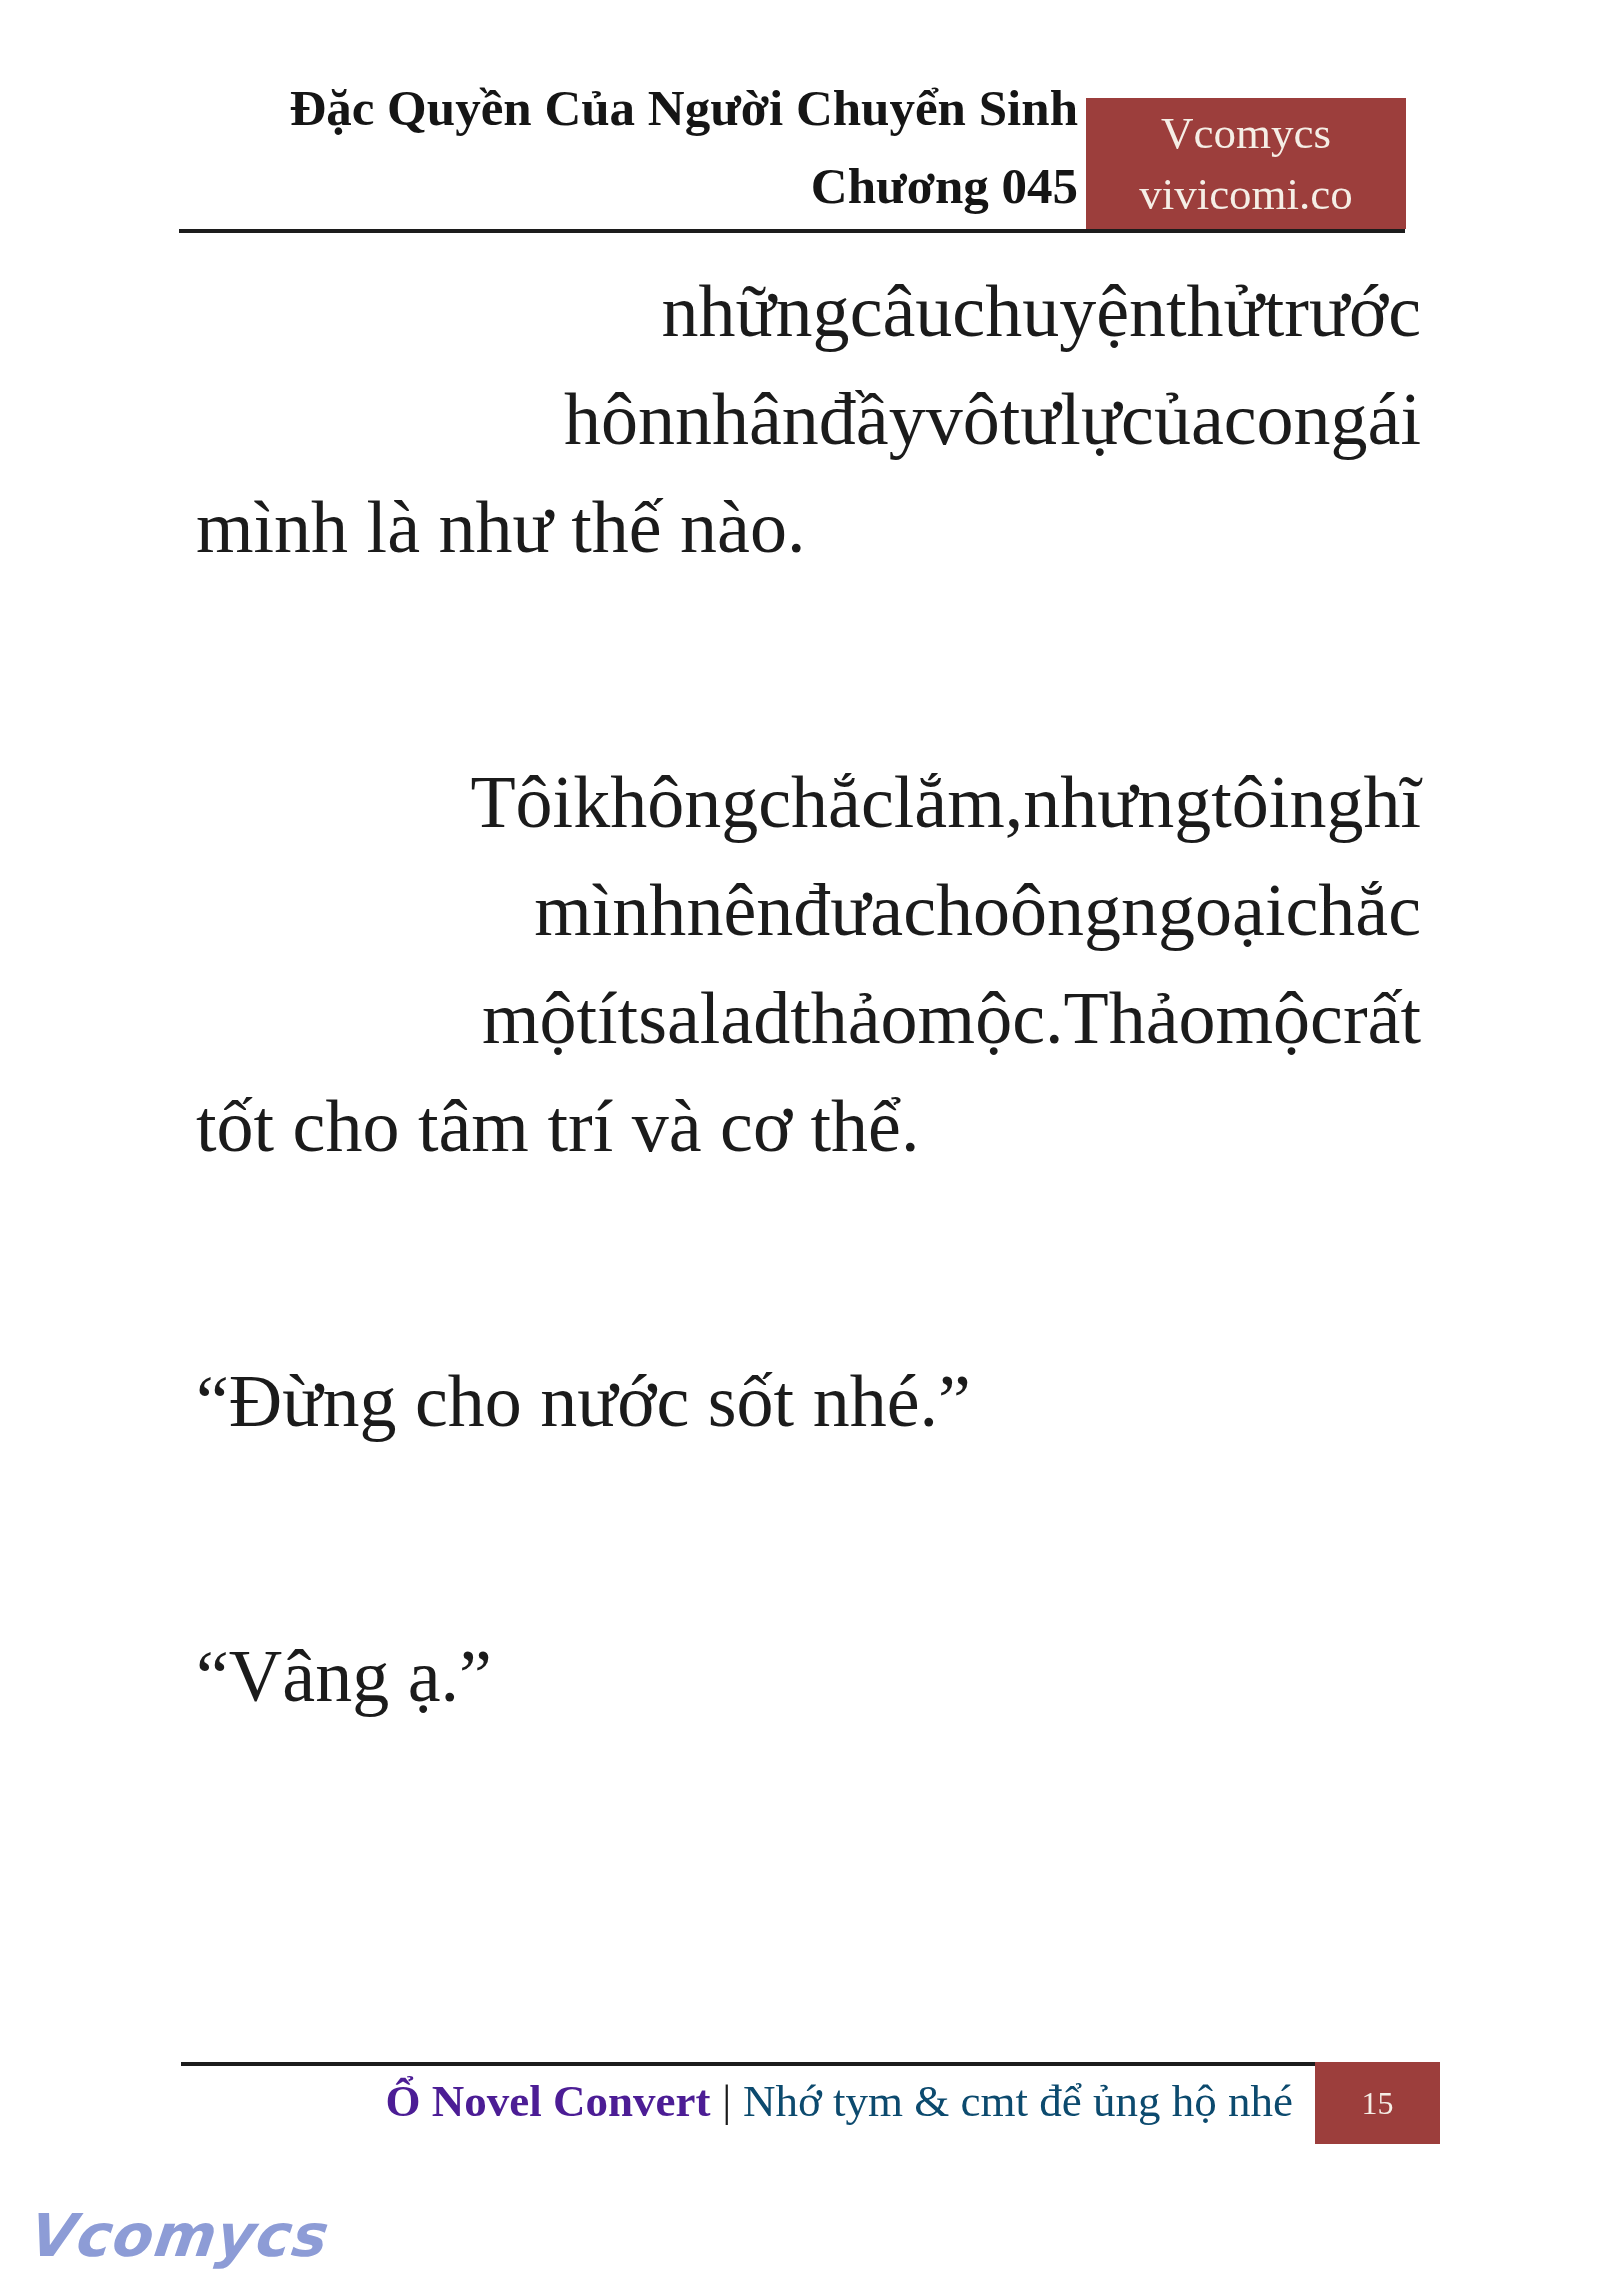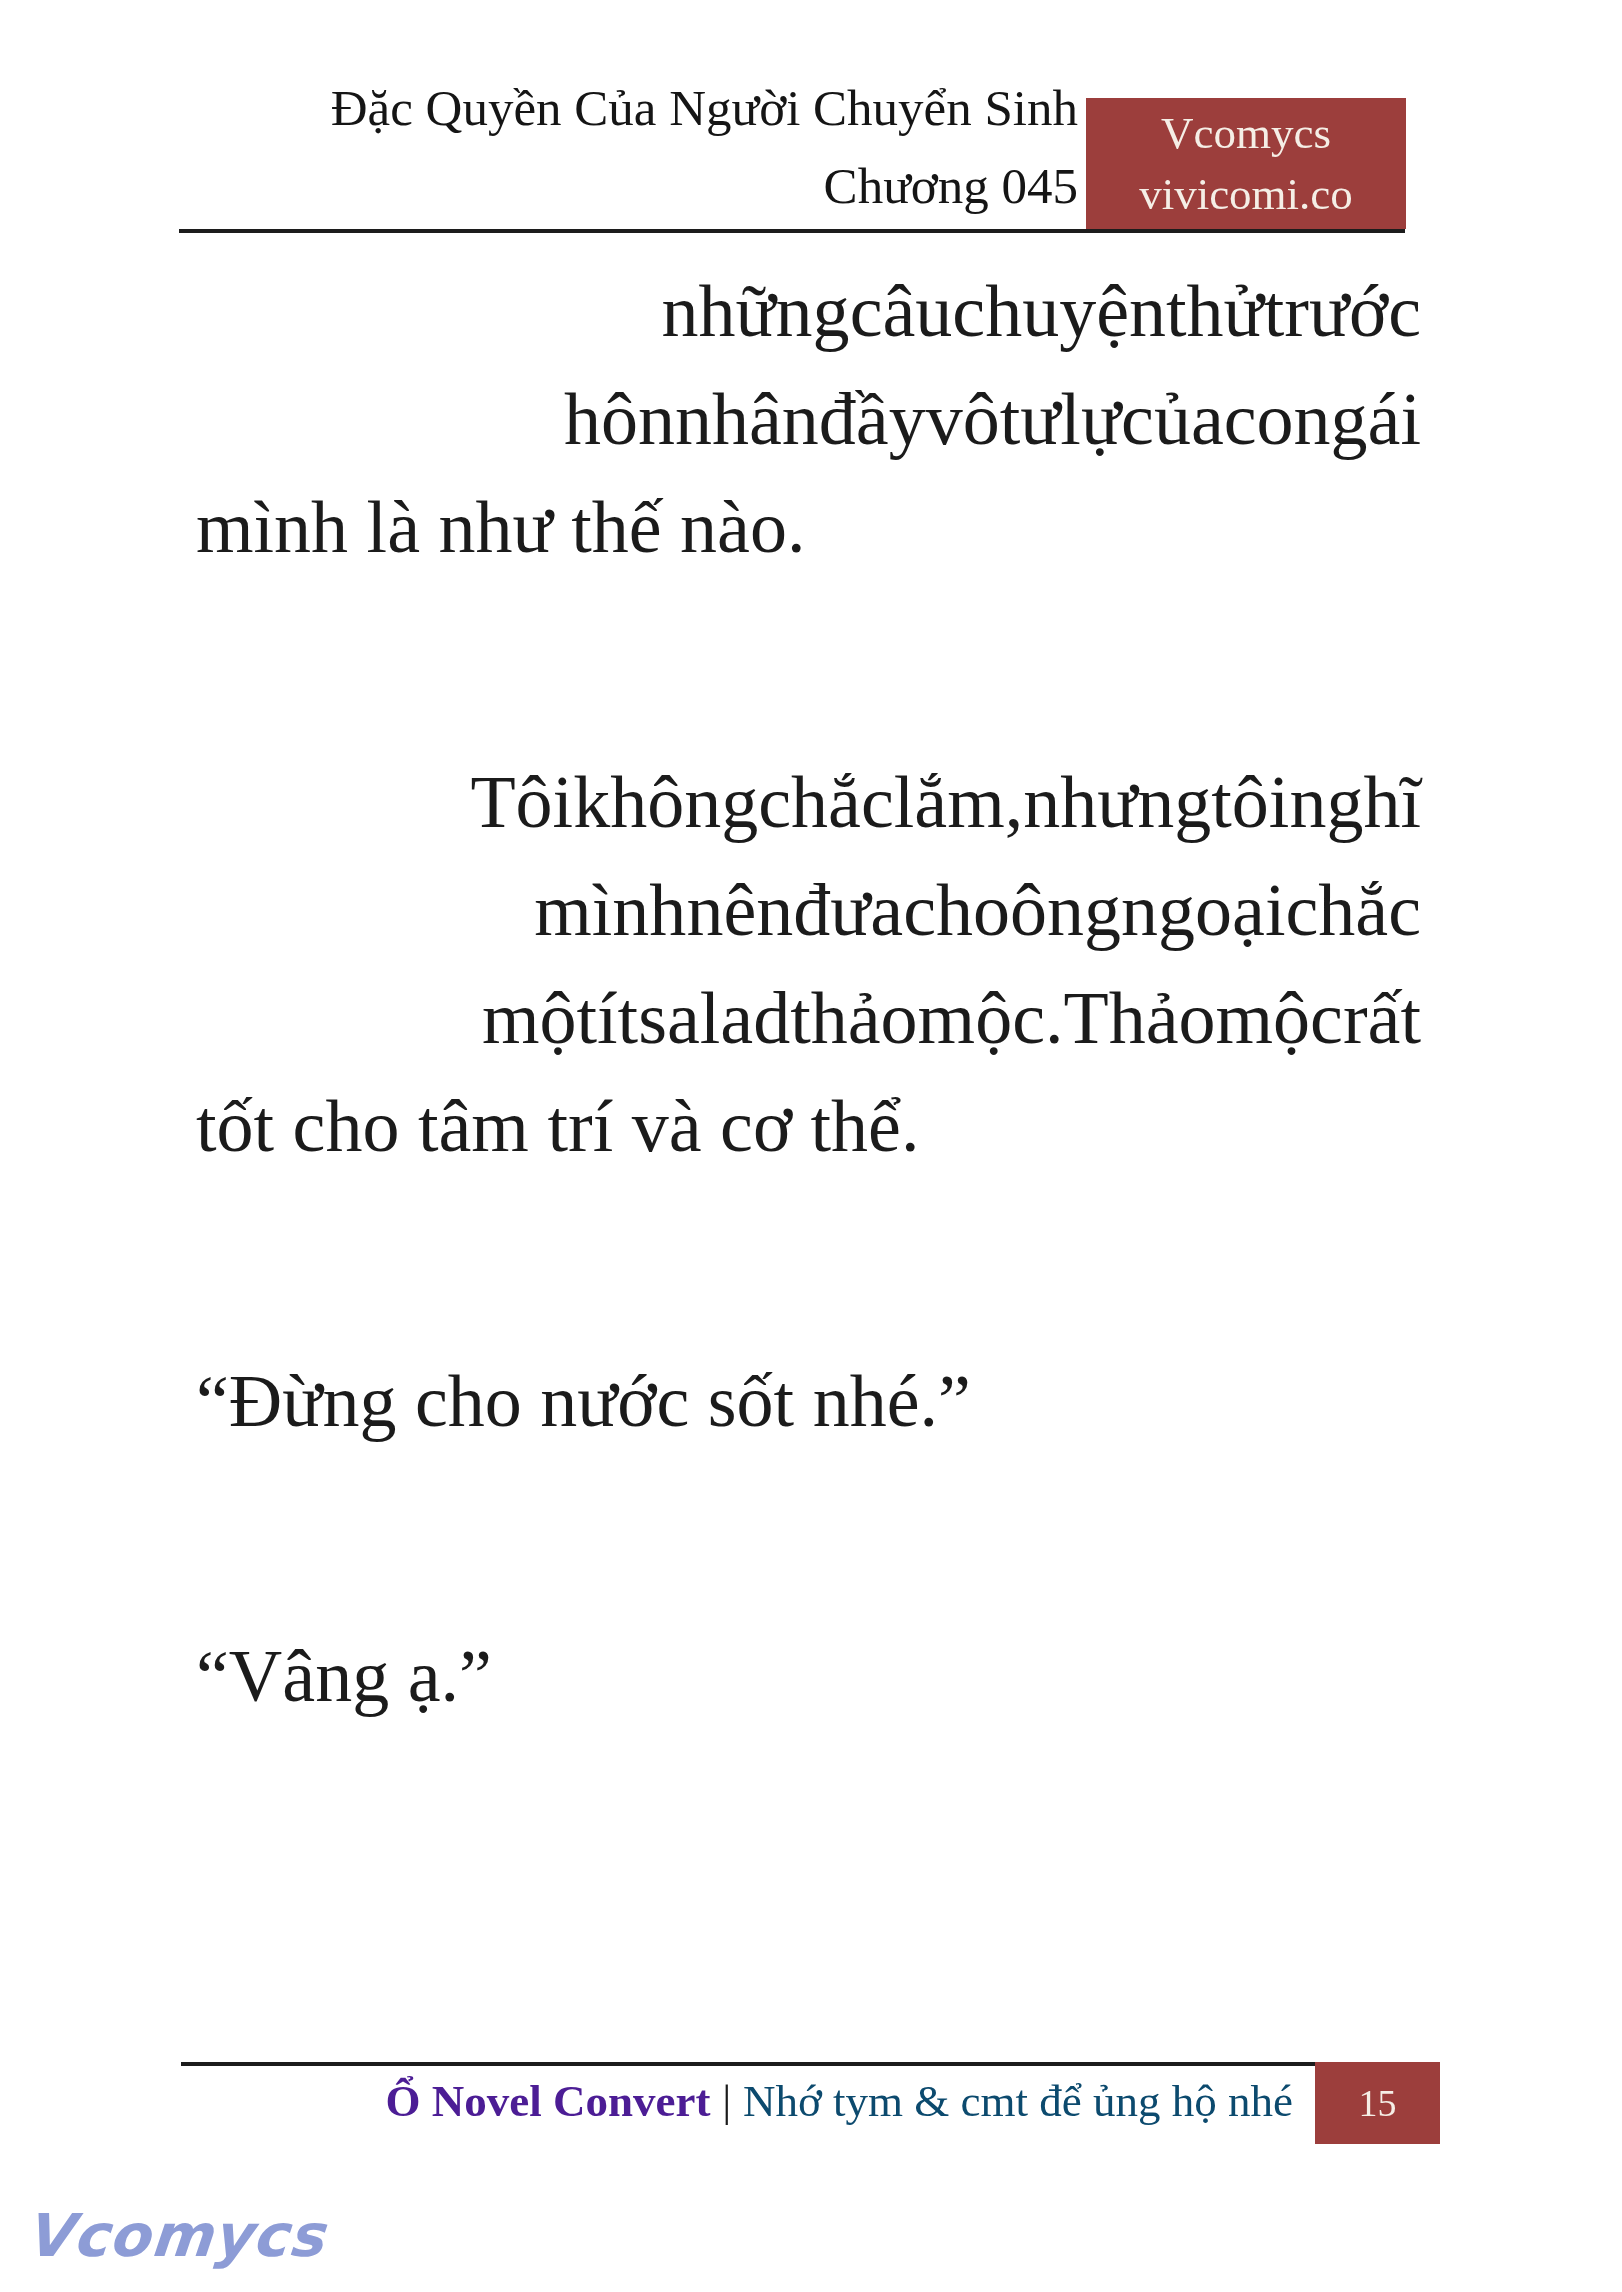--- a/index.html
+++ b/index.html
@@ -8,21 +8,21 @@
     width:1622px; height:2293px;
     background:#ffffff;
     font-family:"Liberation Serif","DejaVu Serif",serif;
     color:#1b1b1b;
     overflow:hidden;
   }
 
   
   .header-title {
     position:absolute; top:69px; left:0; width:1078px;
-    text-align:right; font-size:51px; line-height:78px; color:#151515;
+    text-align:right; font-size:51px; line-height:78px; color:#151515;font-weight:bold;
   }
   .brand-box {
     position:absolute; left:1086px; top:98px; width:320px; height:131px;
     background:#9c3e3c; color:#f5eee6;
     display:flex; flex-direction:column; align-items:center; justify-content:center;
     font-size:45px; line-height:61px;
   }
   .header-rule {
     position:absolute; left:179px; top:229px; width:1226px; height:3.9px;
     background:#1c1c1c;
@@ -47,21 +47,21 @@
     position:absolute; left:181px; top:2070px; width:1112px;
     text-align:right; font-size:45px; line-height:63px; white-space:nowrap;
   }
   .footer-credit { color:#4c1d95; font-weight:bold; }
   .footer-sep { color:#1b1b1b; padding:0 11.8px; }
   .footer-note { color:#0c4a6e; }
   .page-box {
     position:absolute; left:1315px; top:2062px; width:125px; height:82px;
     background:#9c3e3c; color:#f5eee6;
     display:flex; align-items:center; justify-content:center;
-    font-size:38px;
+    font-size:32px;
   }
 
   
   .logo {
     position:absolute; left:25.5px; top:2201px;
     font-family:"DejaVu Sans","Liberation Sans",sans-serif;
     font-size:59px; font-weight:bold; font-style:italic;
     letter-spacing:1px; color:#8d9cd6;
     transform:skewX(-8deg); transform-origin:left bottom;
   }

